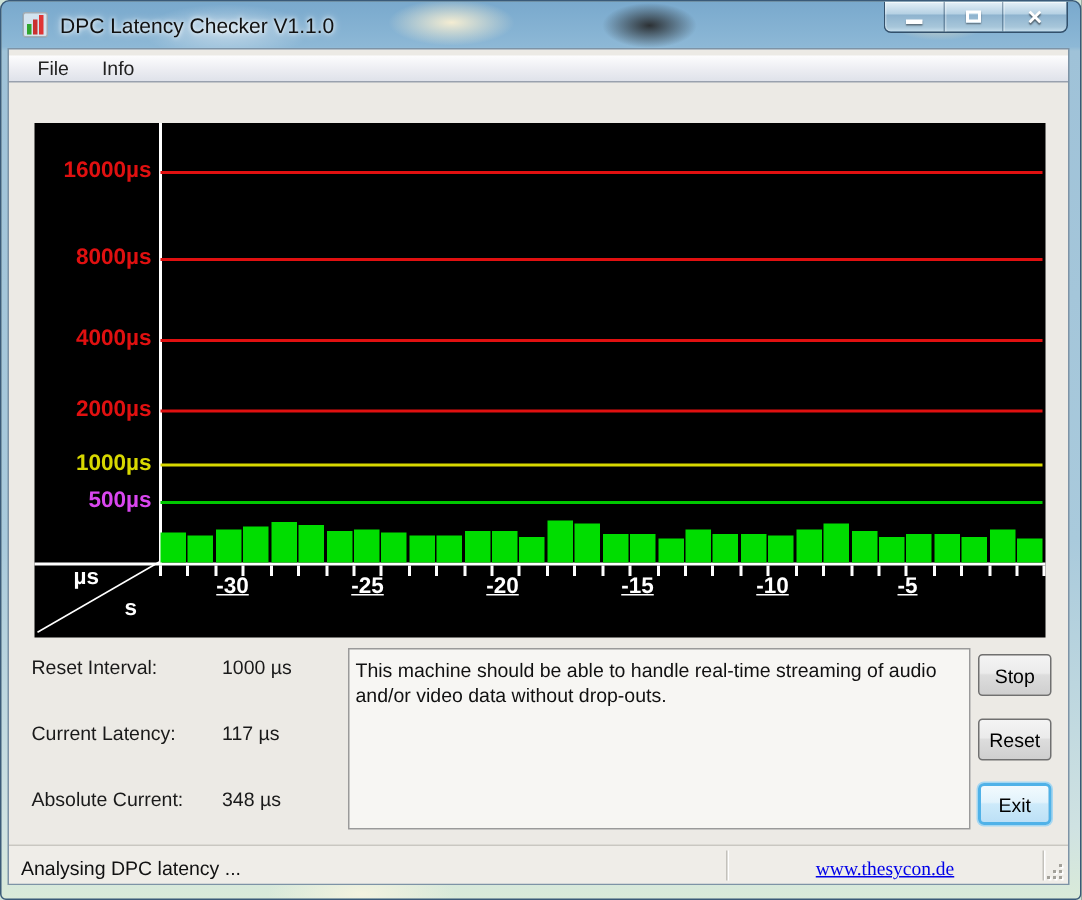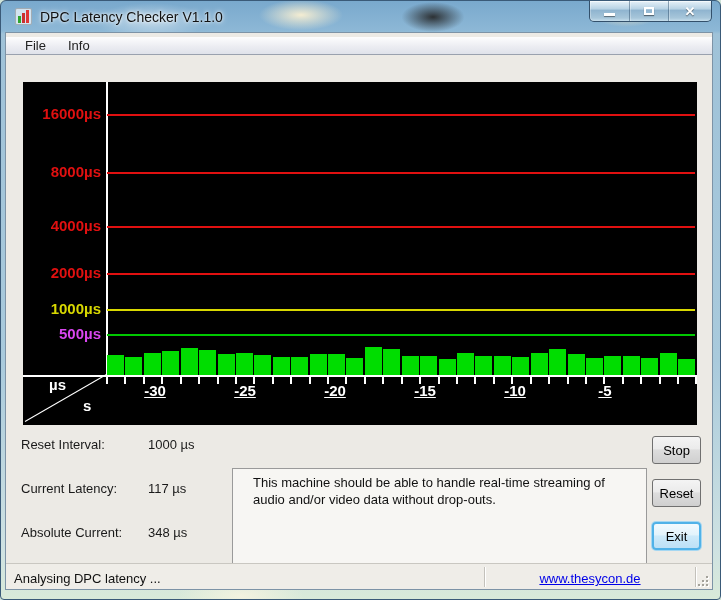--- a/index.html
+++ b/index.html
@@ -63,38 +63,38 @@
   .bar  { position:absolute; }
   .tick { position:absolute; top:295px; width:2px; height:7px; background:#fff; }
   .xlab { position:absolute; top:300px; width:50px; text-align:center; font-weight:bold; font-size:15px; color:#fff;text-decoration:underline; }
 
   
   .stat-row { position:absolute; left:15px; width:210px; font-size:13px; color:#1a1a1a; }
   .stat-row .val { position:absolute; left:127px; }
 
   
   .message-box { position:absolute; left:226px; top:399px; width:415px; height:121px;
-                 background:#f7f6f3; border:1px solid #9a9a9a; padding:5px 20px;
-                 font-size:13px; line-height:17px; color:#111;margin-top:36px; }
+                 background:#f7f6f3; border:1px solid #9a9a9a; padding:5px 4px;
+                 font-size:13px; line-height:17px; color:#111; }
 
   
   .act-btn { position:absolute; left:646px; width:49px; height:28px; border:1px solid #707070; border-radius:3px;
              background:linear-gradient(180deg,#f4f4f4 0%,#ebebeb 45%,#dddddd 50%,#cfcfcf 100%);
              font-family:"Liberation Sans",sans-serif; font-size:13px; color:#000; cursor:default; }
   .act-btn.default { border:2px solid #50b2e8; border-radius:4px; box-shadow:0 0 0 1px #a5d7f2;
              background:linear-gradient(180deg,#f2fafe 0%,#e2f3fc 45%,#cdeafa 50%,#bce0f6 100%); }
 
   
   .statusbar { position:absolute; left:0; right:0; top:530px; height:27px; background:#efede8;
                border-top:1px solid #c9c7c1; font-size:13px; color:#111; }
   .status-text { position:absolute; left:8px; top:7px; }
   .status-sep { position:absolute; top:3px; bottom:3px; width:1px; background:#c3c1bb; box-shadow:1px 0 0 #fff; }
   .sep1 { left:478px; } .sep2 { left:689px; }
   .status-link-pane { position:absolute; left:479px; top:7px; width:210px; text-align:center; }
-  .status-link { color:#0000e8; text-decoration:underline; cursor:pointer; }
+  .status-link { color:#0000e8; text-decoration:underline; cursor:pointer;font-family:Liberation Serif, serif; }
   .grip { position:absolute; right:3px; bottom:3px; width:12px; height:12px; }
   .grip i { position:absolute; width:2px; height:2px; background:#a3a19a; box-shadow:1px 1px 0 #fff; }
   .grip .d1{ right:1px; bottom:1px; } .grip .d2{ right:5px; bottom:1px; } .grip .d3{ right:9px; bottom:1px; }
   .grip .d4{ right:1px; bottom:5px; } .grip .d5{ right:5px; bottom:5px; } .grip .d6{ right:1px; bottom:9px; }
 </style>
 </head>
 <body>
 
 <div class="window">
 

